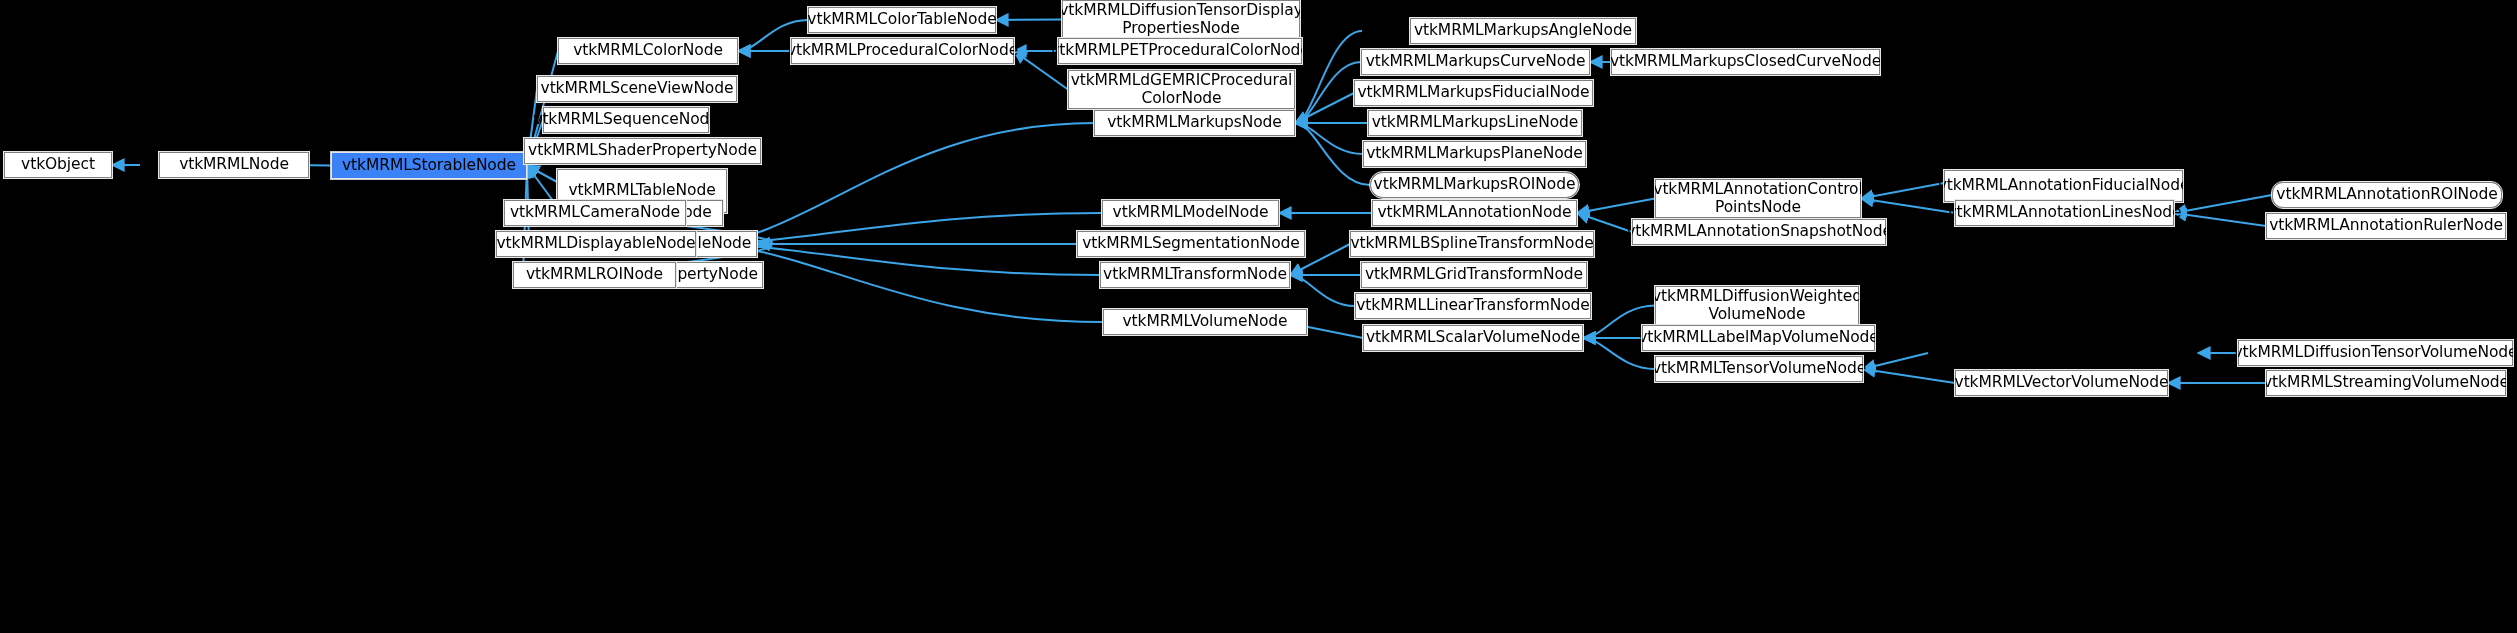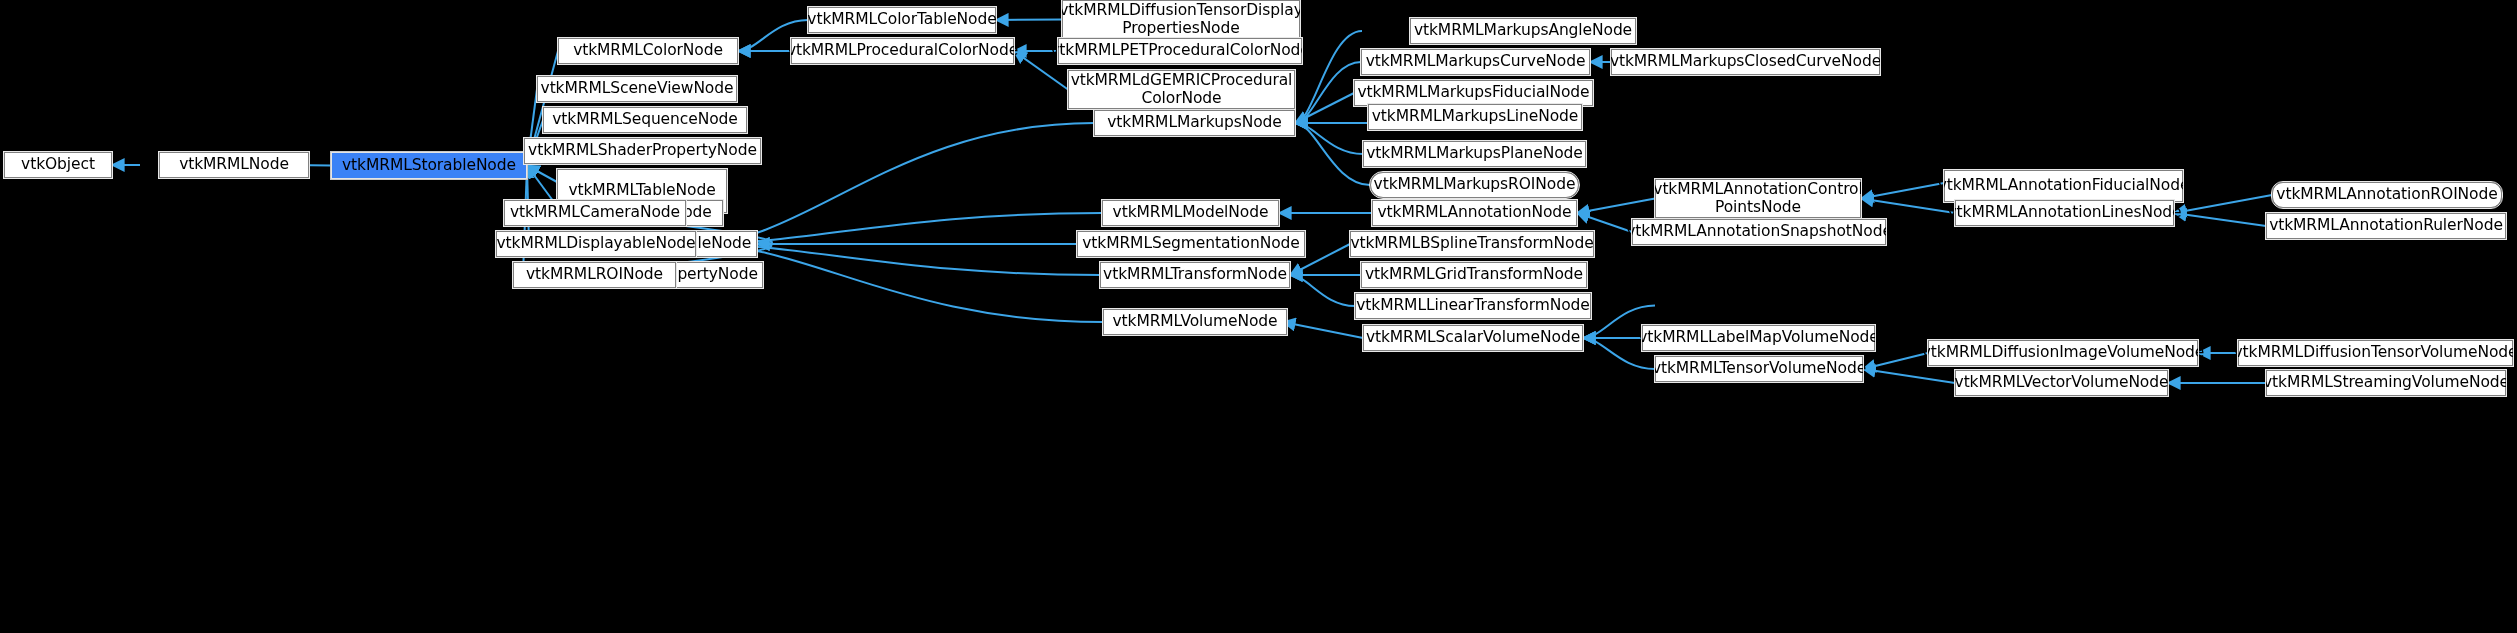--- a/index.html
+++ b/index.html
@@ -102,59 +102,60 @@
       <path d="M 1928 353 L 1863 369" fill="none" stroke="#3ca5e8" stroke-width="2" marker-end="url(#ah)"></path>
       <path d="M 1955 383 L 1863 369" fill="none" stroke="#3ca5e8" stroke-width="2" marker-end="url(#ah)"></path>
       <path d="M 2238 353 L 2198 353" fill="none" stroke="#3ca5e8" stroke-width="2" marker-end="url(#ah)"></path>
       <path d="M 2266 383 L 2168 383" fill="none" stroke="#3ca5e8" stroke-width="2" marker-end="url(#ah)"></path>
     </svg>
 <div class="node" style="left: 4px; top: 152px; width: 108px; height: 26px;"><span>vtkObject</span></div>
     <div class="node" style="left: 140px; top: 152px; width: 150px; height: 26px; margin-left: 19px;"><span>vtkMRMLNode</span></div>
     <div class="node highlight" style="left: 331px; top: 152px; width: 196px; height: 27px;"><span>vtkMRMLStorableNode</span></div>
     <div class="node" style="left: 558px; top: 38px; width: 180px; height: 26px;"><span>vtkMRMLColorNode</span></div>
     <div class="node" style="left: 537px; top: 76px; width: 200px; height: 26px;"><span>vtkMRMLSceneViewNode</span></div>
-    <div class="node" style="left: 543px; top: 107px; width: 204px; height: 26px;"><span>vtkMRMLSequenceNode</span></div>
+    <div class="node" style="left: 543px; top: 107px; width: 166px; height: 26px;"><span>vtkMRMLSequenceNode</span></div>
     <div class="node" style="left: 524px; top: 138px; width: 237px; height: 26px;"><span>vtkMRMLShaderPropertyNode</span></div>
     <div class="node" style="left: 557px; top: 169px; width: 170px; height: 44px;"><span>vtkMRMLTableNode</span></div>
     <div class="node" style="left: 562px; top: 200px; width: 161px; height: 26px;"><span>vtkMRMLTextNode</span></div>
     <div class="node" style="left: 529px; top: 231px; width: 228px; height: 26px;"><span>vtkMRMLTransformableNode</span></div>
     <div class="node" style="left: 523px; top: 262px; width: 240px; height: 26px;"><span>vtkMRMLVolumePropertyNode</span></div>
     <div class="node" style="left: 808px; top: 7px; width: 188px; height: 26px;"><span>vtkMRMLColorTableNode</span></div>
     <div class="node" style="left: 791px; top: 38px; width: 223px; height: 26px;"><span>vtkMRMLProceduralColorNode</span></div>
     <div class="node" style="left: 504px; top: 200px; width: 182px; height: 26px;"><span>vtkMRMLCameraNode</span></div>
     <div class="node" style="left: 496px; top: 231px; width: 200px; height: 26px;"><span>vtkMRMLDisplayableNode</span></div>
     <div class="node" style="left: 513px; top: 262px; width: 163px; height: 26px;"><span>vtkMRMLROINode</span></div>
     <div class="node" style="left: 1062px; top: 0px; width: 238px; height: 39px;"><span>vtkMRMLDiffusionTensorDisplay
 PropertiesNode</span></div>
     <div class="node" style="left: 1058px; top: 38px; width: 244px; height: 26px;"><span>vtkMRMLPETProceduralColorNode</span></div>
     <div class="node" style="left: 1068px; top: 70px; width: 227px; height: 39px;"><span>vtkMRMLdGEMRICProcedural
 ColorNode</span></div>
     <div class="node" style="left: 1094px; top: 110px; width: 201px; height: 26px;"><span>vtkMRMLMarkupsNode</span></div>
     <div class="node" style="left: 1102px; top: 200px; width: 177px; height: 26px;"><span>vtkMRMLModelNode</span></div>
     <div class="node" style="left: 1077px; top: 231px; width: 228px; height: 26px;"><span>vtkMRMLSegmentationNode</span></div>
     <div class="node" style="left: 1100px; top: 262px; width: 190px; height: 26px;"><span>vtkMRMLTransformNode</span></div>
-    <div class="node" style="left: 1103px; top: 309px; width: 184px; height: 26px;"><span>vtkMRMLVolumeNode</span></div>
+    <div class="node" style="left: 1103px; top: 309px; width: 204px; height: 26px;"><span>vtkMRMLVolumeNode</span></div>
     <div class="node" style="left: 1362px; top: 18px; width: 226px; height: 26px; margin-left: 48px;"><span>vtkMRMLMarkupsAngleNode</span></div>
     <div class="node" style="left: 1361px; top: 49px; width: 229px; height: 26px;"><span>vtkMRMLMarkupsCurveNode</span></div>
     <div class="node" style="left: 1354px; top: 80px; width: 239px; height: 26px;"><span>vtkMRMLMarkupsFiducialNode</span></div>
-    <div class="node" style="left: 1368px; top: 104px; width: 214px; height: 26px;"><span>vtkMRMLMarkupsLineNode</span></div>
+    <div class="node" style="left: 1368px; top: 110px; width: 214px; height: 26px;"><span>vtkMRMLMarkupsLineNode</span></div>
     <div class="node" style="left: 1363px; top: 141px; width: 223px; height: 26px;"><span>vtkMRMLMarkupsPlaneNode</span></div>
     <div class="node" style="left: 1370px; top: 172px; width: 209px; height: 26px; border-radius: 13px;"><span>vtkMRMLMarkupsROINode</span></div>
     <div class="node" style="left: 1372px; top: 200px; width: 205px; height: 26px;"><span>vtkMRMLAnnotationNode</span></div>
     <div class="node" style="left: 1350px; top: 231px; width: 244px; height: 26px;"><span>vtkMRMLBSplineTransformNode</span></div>
     <div class="node" style="left: 1361px; top: 262px; width: 226px; height: 26px;"><span>vtkMRMLGridTransformNode</span></div>
     <div class="node" style="left: 1355px; top: 293px; width: 236px; height: 26px;"><span>vtkMRMLLinearTransformNode</span></div>
     <div class="node" style="left: 1363px; top: 325px; width: 220px; height: 26px;"><span>vtkMRMLScalarVolumeNode</span></div>
     <div class="node" style="left: 1611px; top: 49px; width: 269px; height: 26px;"><span>vtkMRMLMarkupsClosedCurveNode</span></div>
     <div class="node" style="left: 1655px; top: 179px; width: 206px; height: 39px;"><span>vtkMRMLAnnotationControl
 PointsNode</span></div>
     <div class="node" style="left: 1632px; top: 219px; width: 254px; height: 26px;"><span>vtkMRMLAnnotationSnapshotNode</span></div>
+    <div class="node" style="left: 1655px; top: 286px; width: 204px; height: 39px;"><span>vtkMRMLDiffusionWeighted
+VolumeNode</span></div>
     <div class="node" style="left: 1642px; top: 325px; width: 233px; height: 26px;"><span>vtkMRMLLabelMapVolumeNode</span></div>
     <div class="node" style="left: 1655px; top: 356px; width: 208px; height: 26px;"><span>vtkMRMLTensorVolumeNode</span></div>
     <div class="node" style="left: 1944px; top: 170px; width: 239px; height: 32px;"><span>vtkMRMLAnnotationFiducialNode</span></div>
     <div class="node" style="left: 1955px; top: 200px; width: 219px; height: 26px;"><span>vtkMRMLAnnotationLinesNode</span></div>
-    <div class="node" style="left: 1928px; top: 340px; width: 270px; height: 26px;"><span>vtkMRMLDiffusionImageVolumeNode</span></div>
     <div class="node" style="left: 1955px; top: 370px; width: 213px; height: 26px;"><span>vtkMRMLVectorVolumeNode</span></div>
     <div class="node" style="left: 2272px; top: 182px; width: 230px; height: 26px; border-radius: 11px;"><span>vtkMRMLAnnotationROINode</span></div>
     <div class="node" style="left: 2266px; top: 213px; width: 240px; height: 26px;"><span>vtkMRMLAnnotationRulerNode</span></div>
     <div class="node" style="left: 2238px; top: 340px; width: 275px; height: 26px;"><span>vtkMRMLDiffusionTensorVolumeNode</span></div>
     <div class="node" style="left: 2266px; top: 370px; width: 240px; height: 26px;"><span>vtkMRMLStreamingVolumeNode</span></div>
   </div>
 
 </body></html>

